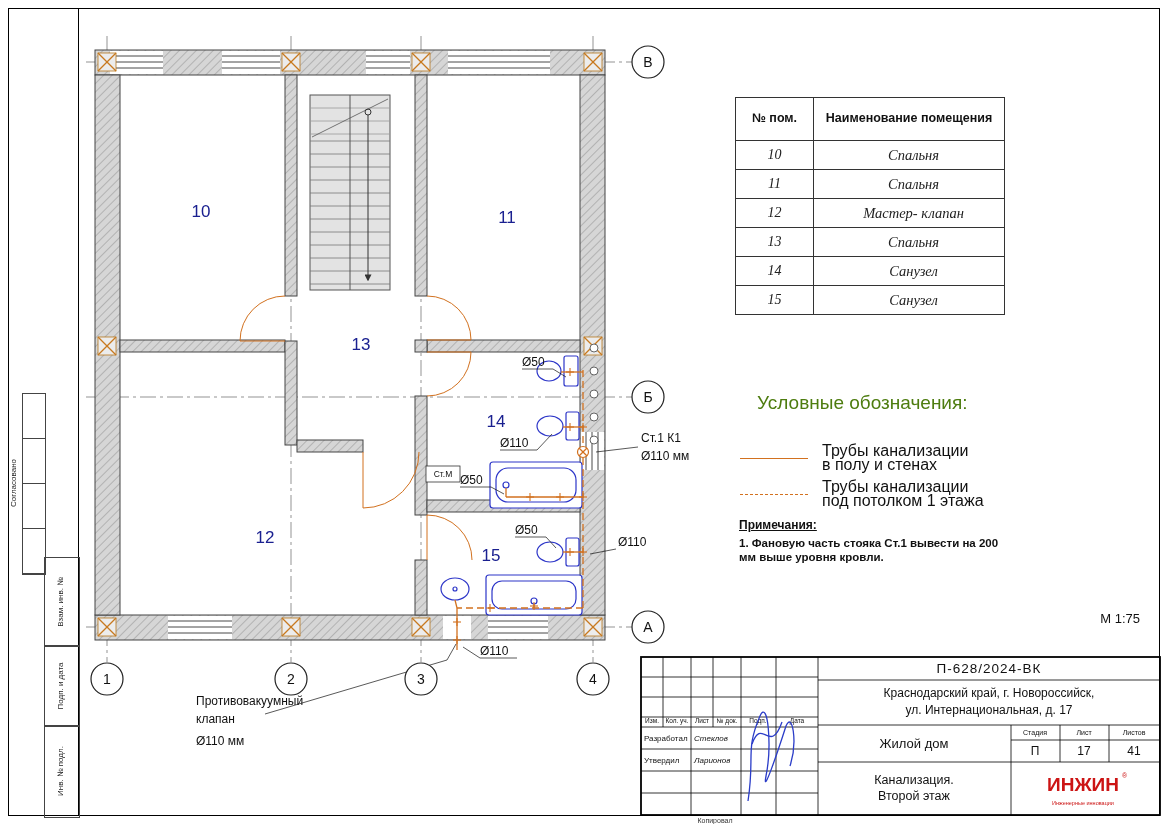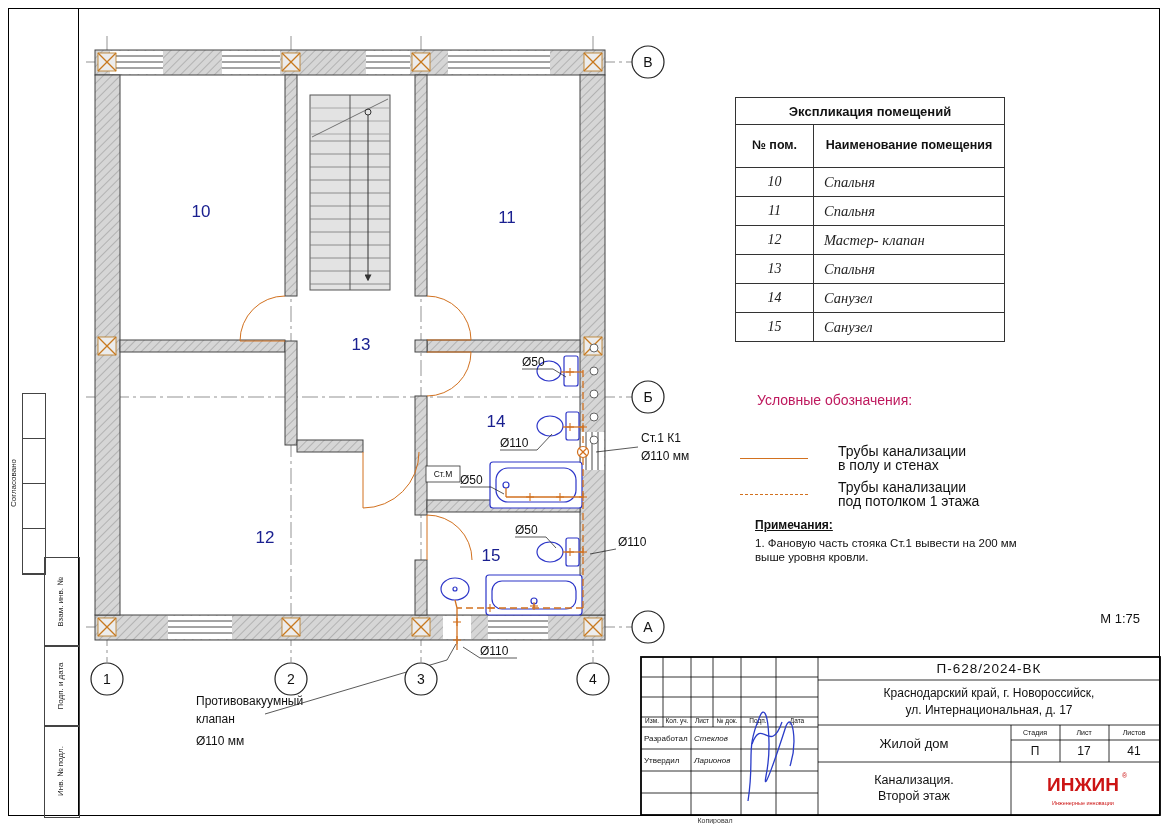--- a/index.html
+++ b/index.html
@@ -15,31 +15,31 @@
   .vtext{position:absolute;font-size:8px;color:#222;white-space:nowrap;width:70px;height:10px;
     text-align:center;transform:rotate(-90deg);transform-origin:center;}
   
   table.expl{position:absolute;left:735px;top:97px;width:270px;border-collapse:collapse;}
   table.expl td{border:1px solid #333;}
   td.t-title{height:24px;text-align:center;font-weight:bold;font-size:13px;}
   td.t-h{height:40px;text-align:center;font-weight:bold;font-size:12.5px;line-height:1.25;}
   td.t-num{width:75px;height:26px;text-align:center;
     font-family:"Liberation Serif",serif;font-style:italic;font-size:14px;color:#222;}
   td.t-name{padding-left:10px;font-family:"Liberation Serif",serif;font-style:italic;
-    font-size:14.5px;color:#222;}
+    font-size:14.5px;color:#222;text-align:center;}
   
-  .legend-title{left:757px;top:392px;font-size:14px;color:#be185d;}
+  .legend-title{left:757px;top:392px;font-size:19px;color:#4d7c0f;}
   .legend-item{display:flex;gap:14px;align-items:center;}
   .legline{width:68px;height:0;border-top:1.7px solid #d2711f;}
   .legline.dash{border-top-style:dashed;}
-  .legtxt{font-size:14px;line-height:14px;color:#111;margin-left:16px;}
+  .legtxt{font-size:16px;line-height:14px;color:#111;}
   
-  .notes{left:755px;top:518px;width:262px;}
+  .notes{left:739px;top:518px;width:262px;}
   .notes-title{font-size:12px;font-weight:bold;text-decoration:underline;margin-bottom:4px;}
-  .notes p{margin:2px 0;font-size:11.5px;line-height:14px;}
+  .notes p{margin:2px 0;font-size:11.5px;line-height:14px;font-weight:bold;}
   .scale{left:1055px;top:611px;width:85px;text-align:right;font-size:13px;}
   .kopir{left:680px;top:817px;width:70px;text-align:center;font-size:7px;color:#333;}
   .fmt{left:1122px;top:855px;width:34px;text-align:right;font-size:8px;color:#222;}
   svg text{font-family:"Liberation Sans",sans-serif;}
 </style>
 </head>
 <body>
 
 <div class="abs outer-frame"></div>
 <div class="abs inner-vline"></div>
@@ -318,23 +318,20 @@
     <text x="421" y="684">3</text>
     <text x="593" y="684">4</text>
     <text x="648" y="67">В</text>
     <text x="648" y="402">Б</text>
     <text x="648" y="632">А</text>
   </g>
 </svg>
 
 <table class="expl">
   <tbody>
-      <tr>
-        <td class="t-title" colspan="2">Экспликация помещений</td>
-      </tr>
   <tr>
     <td class="t-h" style="width:75px">№ пом.</td>
     <td class="t-h">Наименование помещения</td>
   </tr>
   <tr>
         <td class="t-num">10</td>
         <td class="t-name">Спальня</td>
       </tr>
   <tr>
         <td class="t-num">11</td>

